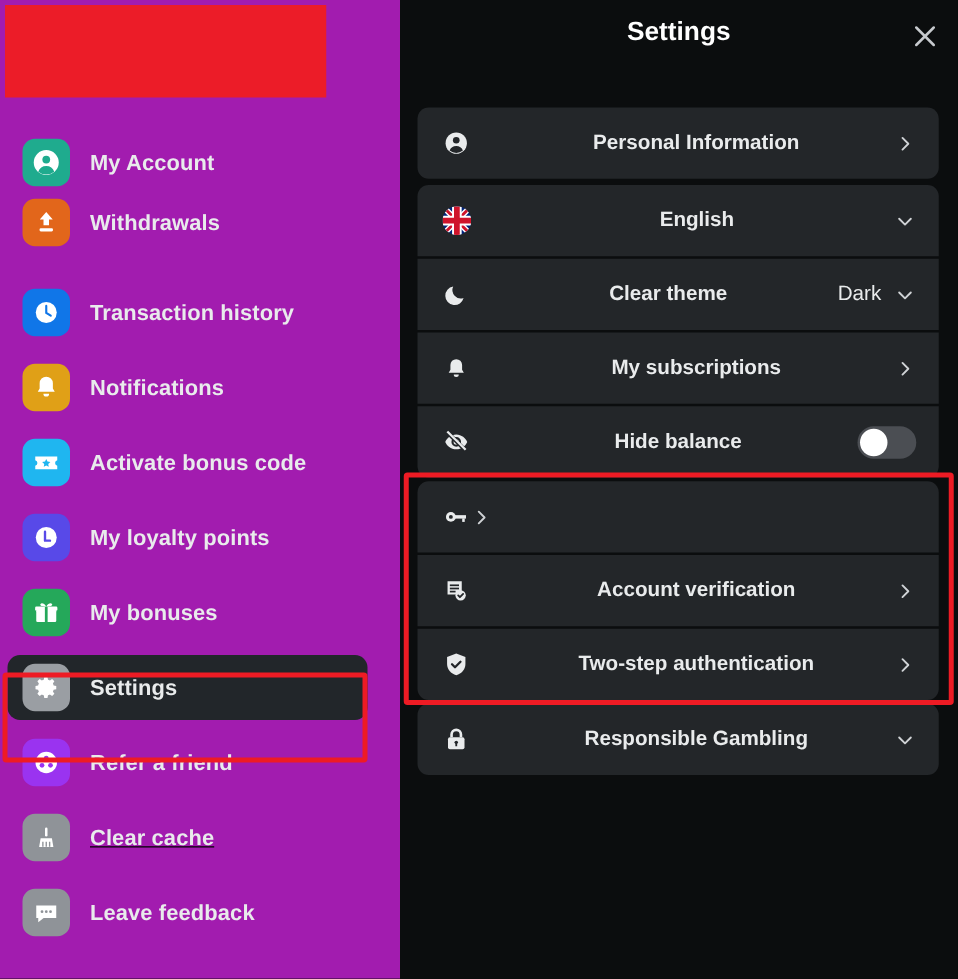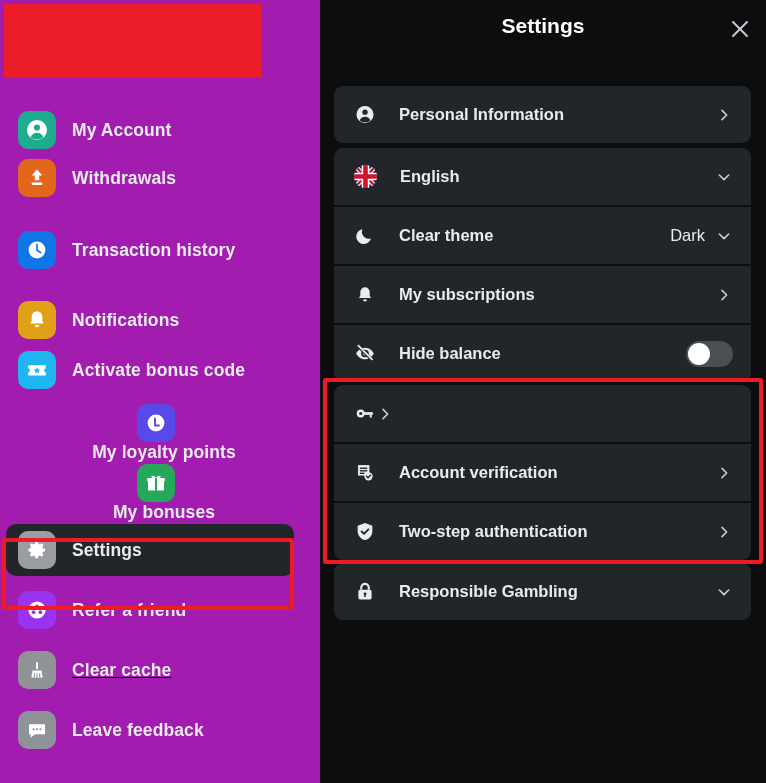--- a/index.html
+++ b/index.html
@@ -107,20 +107,21 @@
     display: flex;
     align-items: center;
     justify-content: center;
     color: #c7cace;
   }
 
   #rows {
     position: absolute;
     left: 14px; top: 86px;
     width: 417px;
+    text-align: center;
   }
   .prow {
     position: relative;
     width: 417px;
     height: 57px;
     background: #232629;
     display: flex;
     align-items: center;
     box-sizing: border-box;
     padding: 0 18px 0 20px;
@@ -224,48 +225,48 @@
         </div>
         <div class="side-item" style="top: 224px;">
           <span class="side-icon" style="background: rgb(16, 118, 232);">
             <svg width="24" height="24" viewBox="0 0 24 24">
               <circle cx="12" cy="12" r="8.4" fill="#fff"></circle>
               <path d="M12 6.7v5.6l3.6 2.2" stroke="#1076e8" stroke-width="1.7" fill="none" stroke-linecap="round"></path>
             </svg>
           </span>
           <span class="side-label">Transaction history</span>
         </div>
-        <div class="side-item" style="top: 294px;">
+        <div class="side-item" style="top: 284px;">
           <span class="side-icon" style="background: rgb(224, 160, 23);">
             <svg width="24" height="24" viewBox="0 0 24 24">
               <path d="M12 3.3a5.3 5.3 0 0 1 5.3 5.3v4.2l1.5 2.6H5.2l1.5-2.6V8.6A5.3 5.3 0 0 1 12 3.3z" fill="#fff"></path>
               <path d="M9.7 17a2.3 2.3 0 0 0 4.6 0z" fill="#fff"></path>
             </svg>
           </span>
           <span class="side-label">Notifications</span>
         </div>
         <div class="side-item" style="top: 344px;">
           <span class="side-icon" style="background: rgb(31, 182, 240);">
             <svg width="24" height="24" viewBox="0 0 24 24">
               <path d="M3.2 7.2h17.6v3a2.2 2.2 0 0 0 0 4.3v2.9H3.2v-2.9a2.2 2.2 0 0 0 0-4.3z" fill="#fff"></path>
               <path d="M12 9.1l1 2.1 2.3.3-1.7 1.6.4 2.3-2-1.1-2 1.1.4-2.3-1.7-1.6 2.3-.3z" fill="#1fb6f0"></path>
             </svg>
           </span>
           <span class="side-label">Activate bonus code</span>
         </div>
-        <div class="side-item" style="top: 404px; flex-direction: column;">
+        <div class="side-item" style="top: 404px;">
           <span class="side-icon" style="background: rgb(88, 73, 232);">
             <svg width="24" height="24" viewBox="0 0 24 24">
               <circle cx="12" cy="12" r="8.4" fill="#fff"></circle>
               <path d="M11 7.4v7.1h4" stroke="#5849e8" stroke-width="1.9" fill="none" stroke-linecap="round" stroke-linejoin="round"></path>
             </svg>
           </span>
           <span class="side-label">My loyalty points</span>
         </div>
-        <div class="side-item" style="top: 464px; flex-direction: column;">
+        <div class="side-item" style="top: 464px;">
           <span class="side-icon" style="background: rgb(37, 168, 90);">
             <svg width="24" height="24" viewBox="0 0 24 24">
               <rect x="4" y="10" width="16" height="9.6" rx="1" fill="#fff"></rect>
               <rect x="3.1" y="7.1" width="17.8" height="3.4" rx="1" fill="#fff"></rect>
               <rect x="10.9" y="7.1" width="2.2" height="12.5" fill="#25a85a"></rect>
               <path d="M11.9 7.1C10.6 4.6 8.1 4.2 7.4 5.2c-.7 1 .6 2 4.5 1.9zM12.1 7.1c1.3-2.5 3.8-2.9 4.5-1.9.7 1-.6 2-4.5 1.9z" fill="#fff"></path>
             </svg>
           </span>
           <span class="side-label">My bonuses</span>
         </div>

